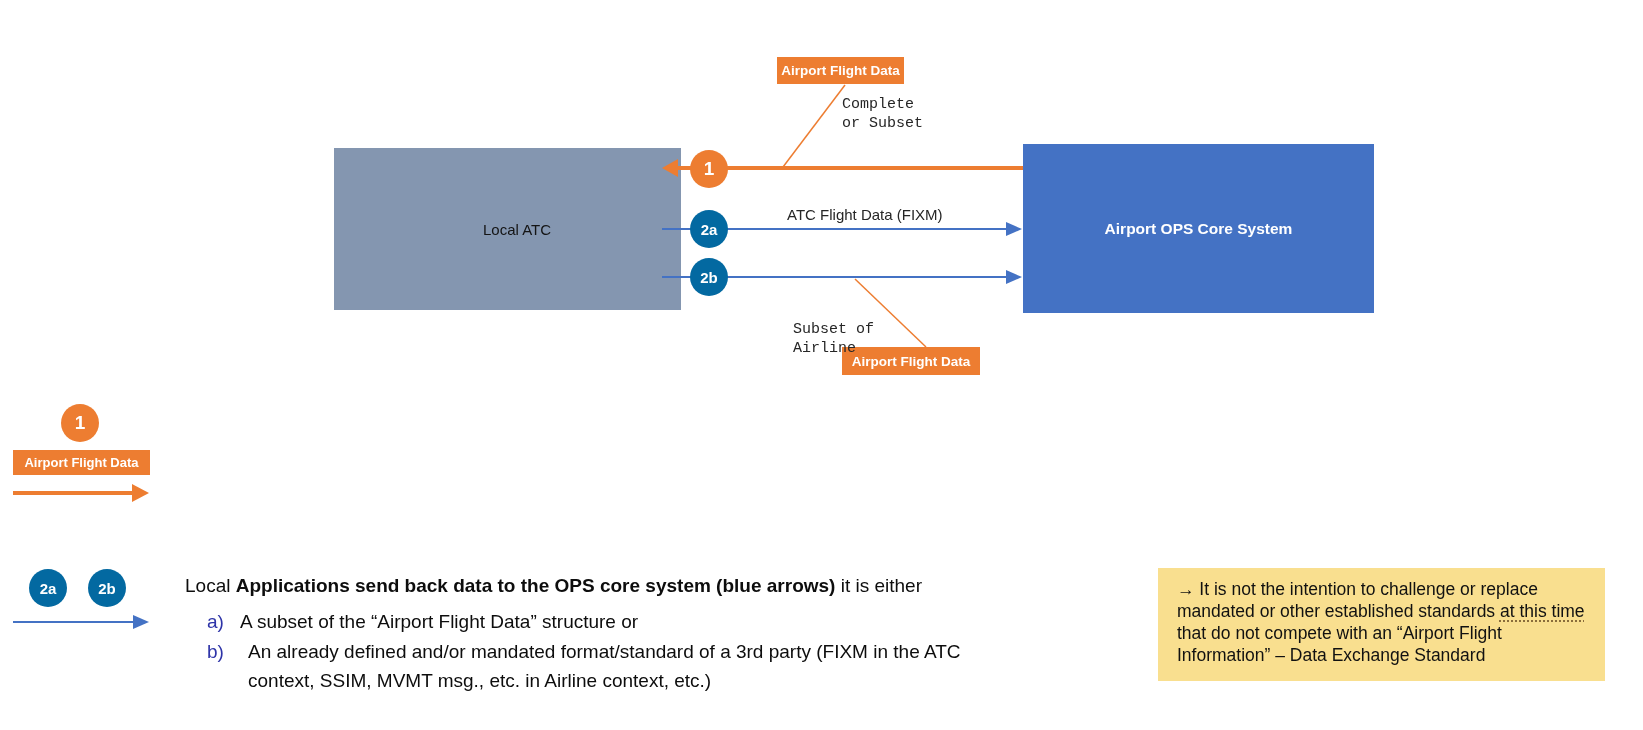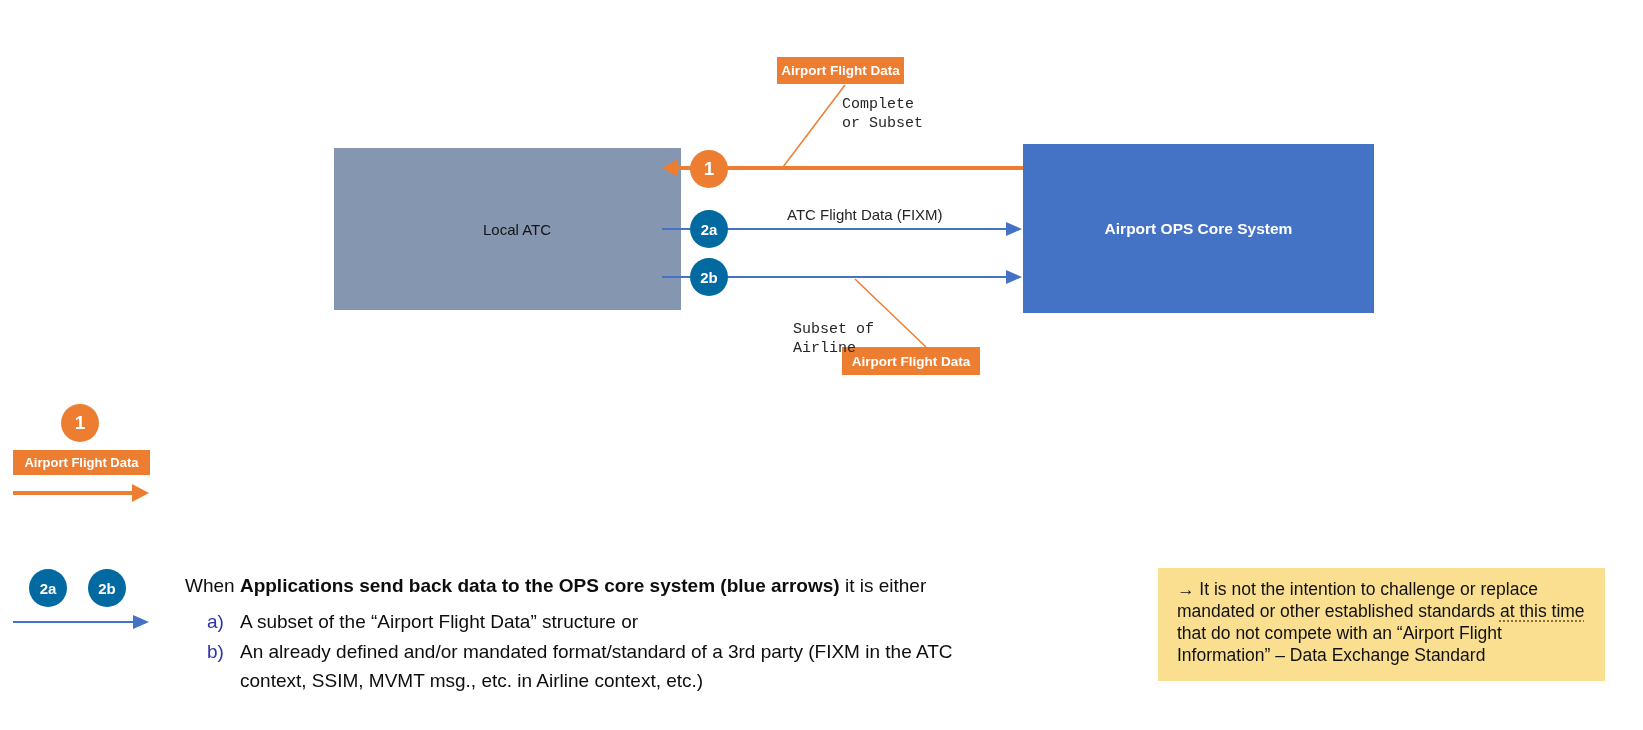--- a/index.html
+++ b/index.html
@@ -35,21 +35,21 @@
   
   #overlay{left:0;top:0;width:1643px;height:730px;pointer-events:none;z-index:2;}
   
   .big{font-size:19px;line-height:29px;color:#0d0d0d;}
   #note-orange-block{left:190px;top:437px;}
   #note-blue-intro{left:185px;top:571px;width:900px;}
   .list-item{display:flex;}
   .list-marker{color:#2E34A8;width:33px;flex:0 0 33px;}
   #item-a{left:207px;top:607px;}
   #item-b{left:207px;top:637px;}
-  #item-b .item-text{width:718px;}
+  #item-b .item-text{width:718px;margin-left:8px;}
   
   #callout{
     left:1158px;top:568px;width:447px;height:113px;box-sizing:border-box;
     background:#F9DF8F;padding:10px 16px 0 19px;
     font-size:17.5px;line-height:22px;color:#111111;
   }
   .dotted-u{
     text-decoration:underline;text-decoration-style:dotted;
     text-decoration-color:#8a6d3b;text-decoration-thickness:2px;text-underline-offset:3px;
   }
@@ -125,21 +125,21 @@
   <div id="legend-badge-1" class="abs badge orange">1</div>
   <div id="legend-orange-tag" class="abs orange-tag">
     <span>Airport Flight Data</span>
   </div>
   <div id="legend-badge-2a" class="abs badge blue">2a</div>
   <div id="legend-badge-2b" class="abs badge blue">2b</div>
 
   <div id="note-orange-block" class="abs big">
   </div>
 
-  <div id="note-blue-intro" class="abs big"><span>When </span><b>Applications send back data to the OPS core system (blue arrows)</b><span> it is either</span></div>
+  <div id="note-blue-intro" class="abs big"><span>Local </span><b>Applications send back data to the OPS core system (blue arrows)</b><span> it is either</span></div>
 
   <div id="item-a" class="abs big list-item">
     <span class="list-marker">a)</span>
     <span class="item-text">A subset of the “Airport Flight Data” structure or</span>
   </div>
   <div id="item-b" class="abs big list-item">
     <span class="list-marker">b)</span>
     <span class="item-text">An already defined and/or mandated format/standard of a 3rd party (FIXM in the ATC context, SSIM, MVMT msg., etc. in Airline context, etc.)</span>
   </div>
 

